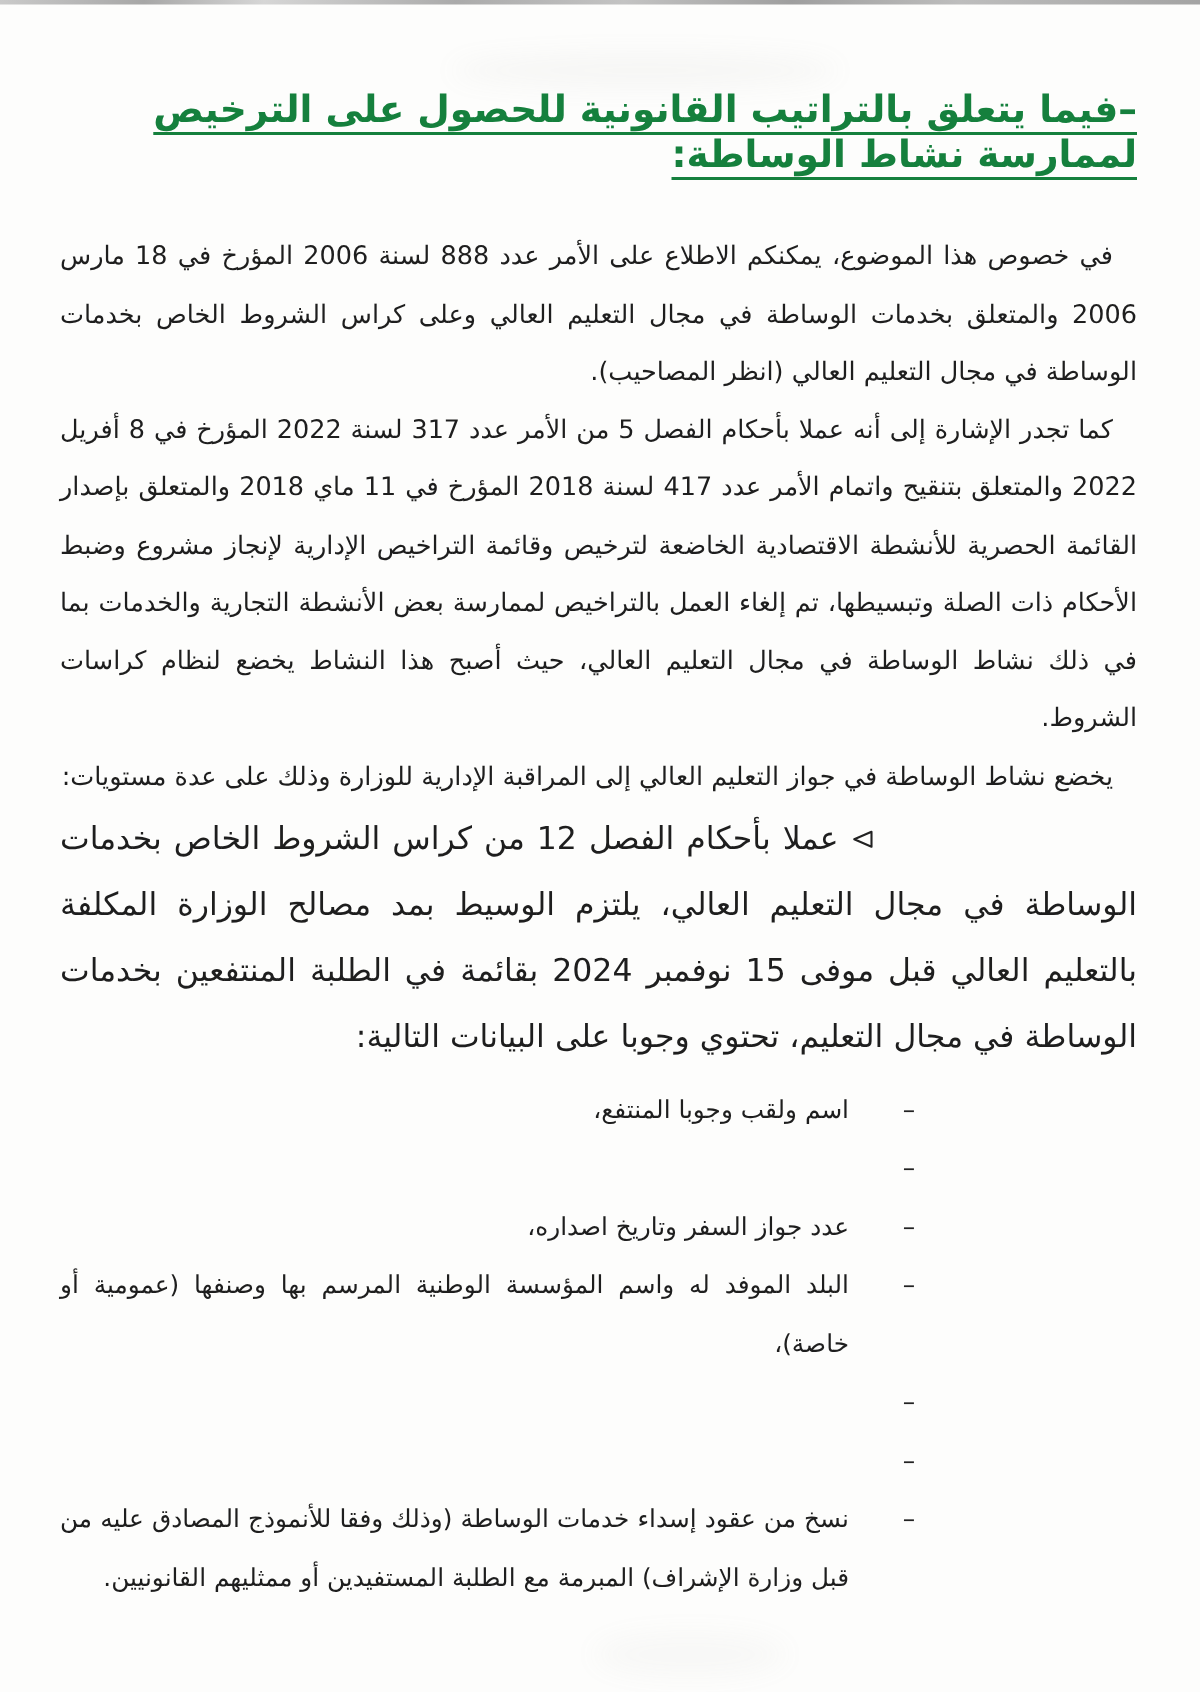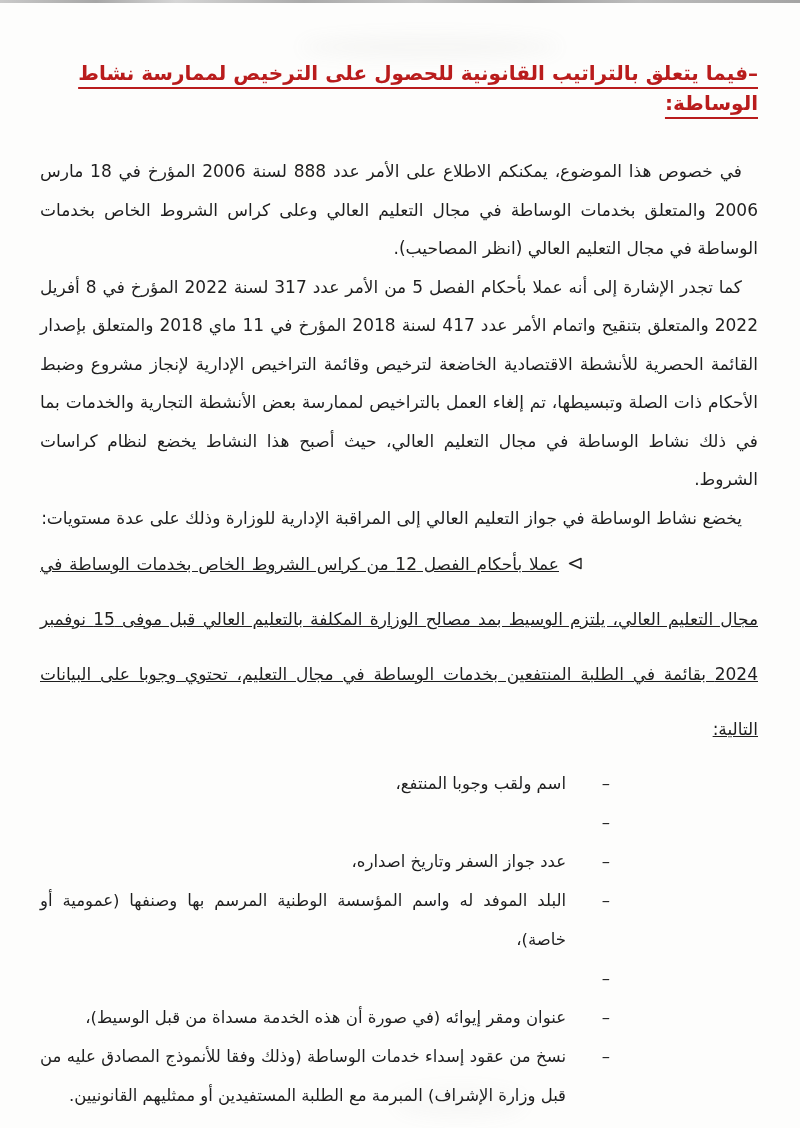--- a/index.html
+++ b/index.html
@@ -20,44 +20,43 @@
   .smudge {
     position: absolute; border-radius: 50%;
     background: #9a9a93; filter: blur(9px);
   }
   .smudge.s1 { left: 300px; top: 36px; width: 260px; height: 22px; opacity: .07; }
   .smudge.s2 { left: 395px; top: 1088px; width: 130px; height: 30px; opacity: .05; }
 
   .page { position: relative; padding: 58px 42px 0 40px; }
 
   .hd {
-    font-weight: bold; font-size: 20px; line-height: 30px;
-    text-align: right; color: #b91c1c;
+    font-weight: bold; font-size: 25px; line-height: 30px;
+    text-align: right; color: #15803d;
   }
   .hd .u {
     text-decoration: underline;
     text-underline-offset: 7px;
     text-decoration-thickness: 1.5px;
   }
   .hd1 { margin-bottom: 34px; }
   .hd2 { margin: 26px 0 28px 0; }
 
   .par {
     font-size: 17px; line-height: 38.5px;
     text-align: justify;
     margin: 0;
   }
   .indent { text-indent: 16px; }
 
   .arrow-par {
-    font-size: 17px; line-height: 55px;
+    font-size: 21px; line-height: 44px;
     text-align: justify;
     text-indent: 88px;
     margin: 0;
-    text-decoration: underline;
   }
   .arrow-glyph { display: inline-block; margin-left: 8px; }
 
   .list { margin-top: 7px; padding-right: 148px; }
   .li {
     display: flex; align-items: flex-start;
     font-size: 16.5px; line-height: 39px;
   }
   .li .dash {
     flex: 0 0 auto; width: 16px; margin-left: 28px;
@@ -102,21 +101,20 @@
     </div>
     <div class="li">
       <span class="dash">–</span>
       <span class="li-text">البلد الموفد له واسم المؤسسة الوطنية المرسم بها وصنفها (عمومية أو خاصة)،</span>
     </div>
     <div class="li">
       <span class="dash">–</span>
     </div>
     <div class="li">
       <span class="dash">–</span>
-      <span class="li-text">عنوان ومقر إيوائه (في صورة أن هذه الخدمة مسداة من قبل الوسيط)،</span>
     </div>
     <div class="li">
       <span class="dash">–</span>
       <span class="li-text">نسخ من عقود إسداء خدمات الوساطة (وذلك وفقا للأنموذج المصادق عليه من قبل وزارة الإشراف) المبرمة مع الطلبة المستفيدين أو ممثليهم القانونيين.</span>
     </div>
   </div>
 
 </div>
 
 </body></html>

